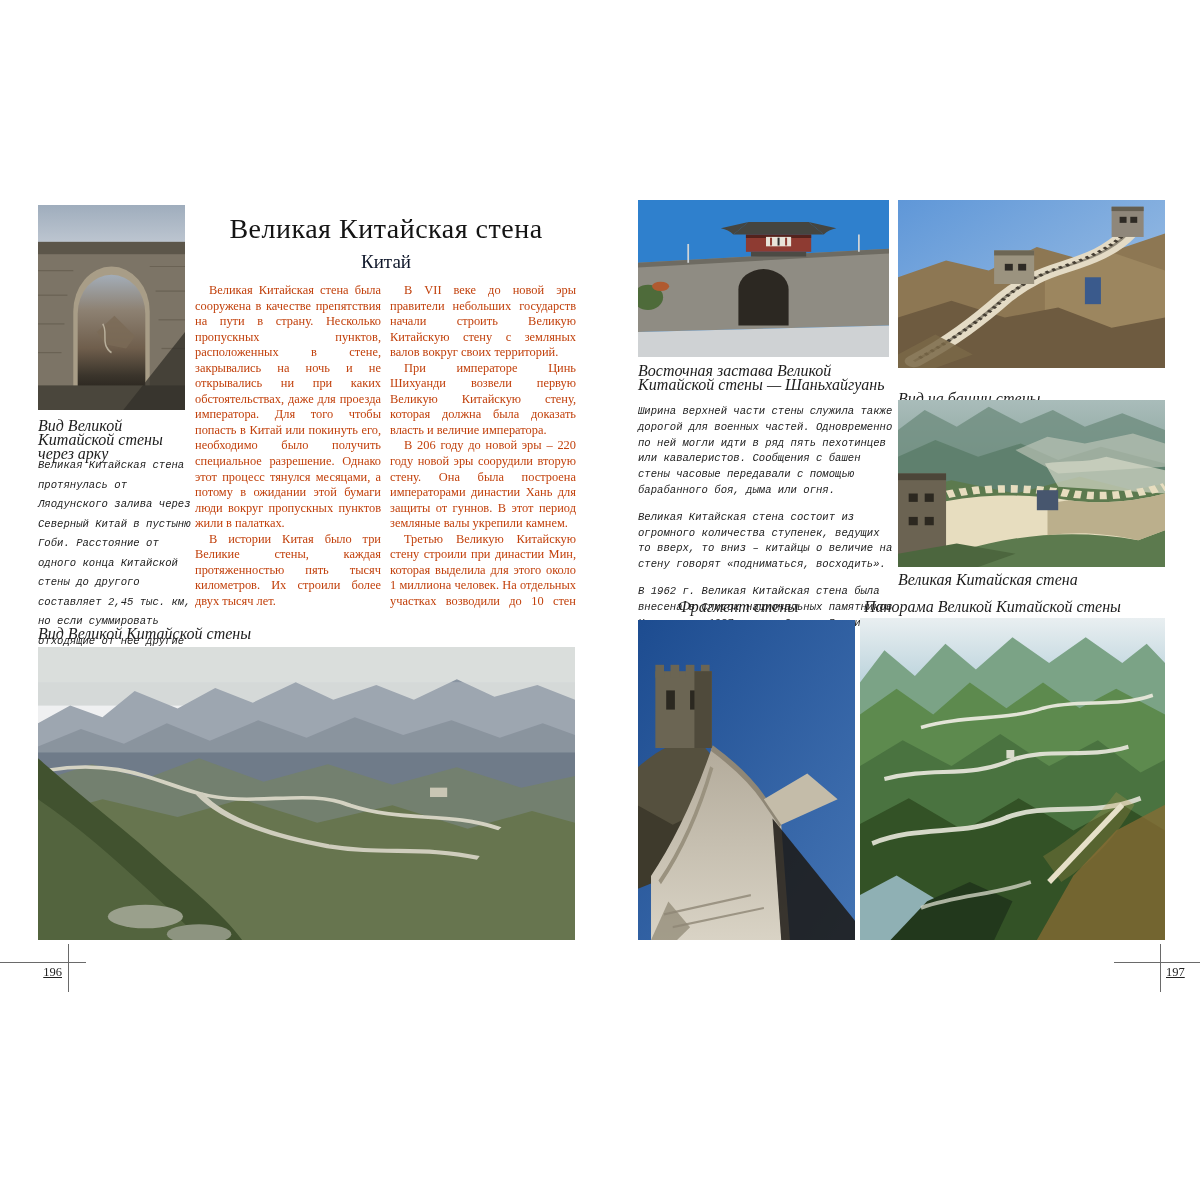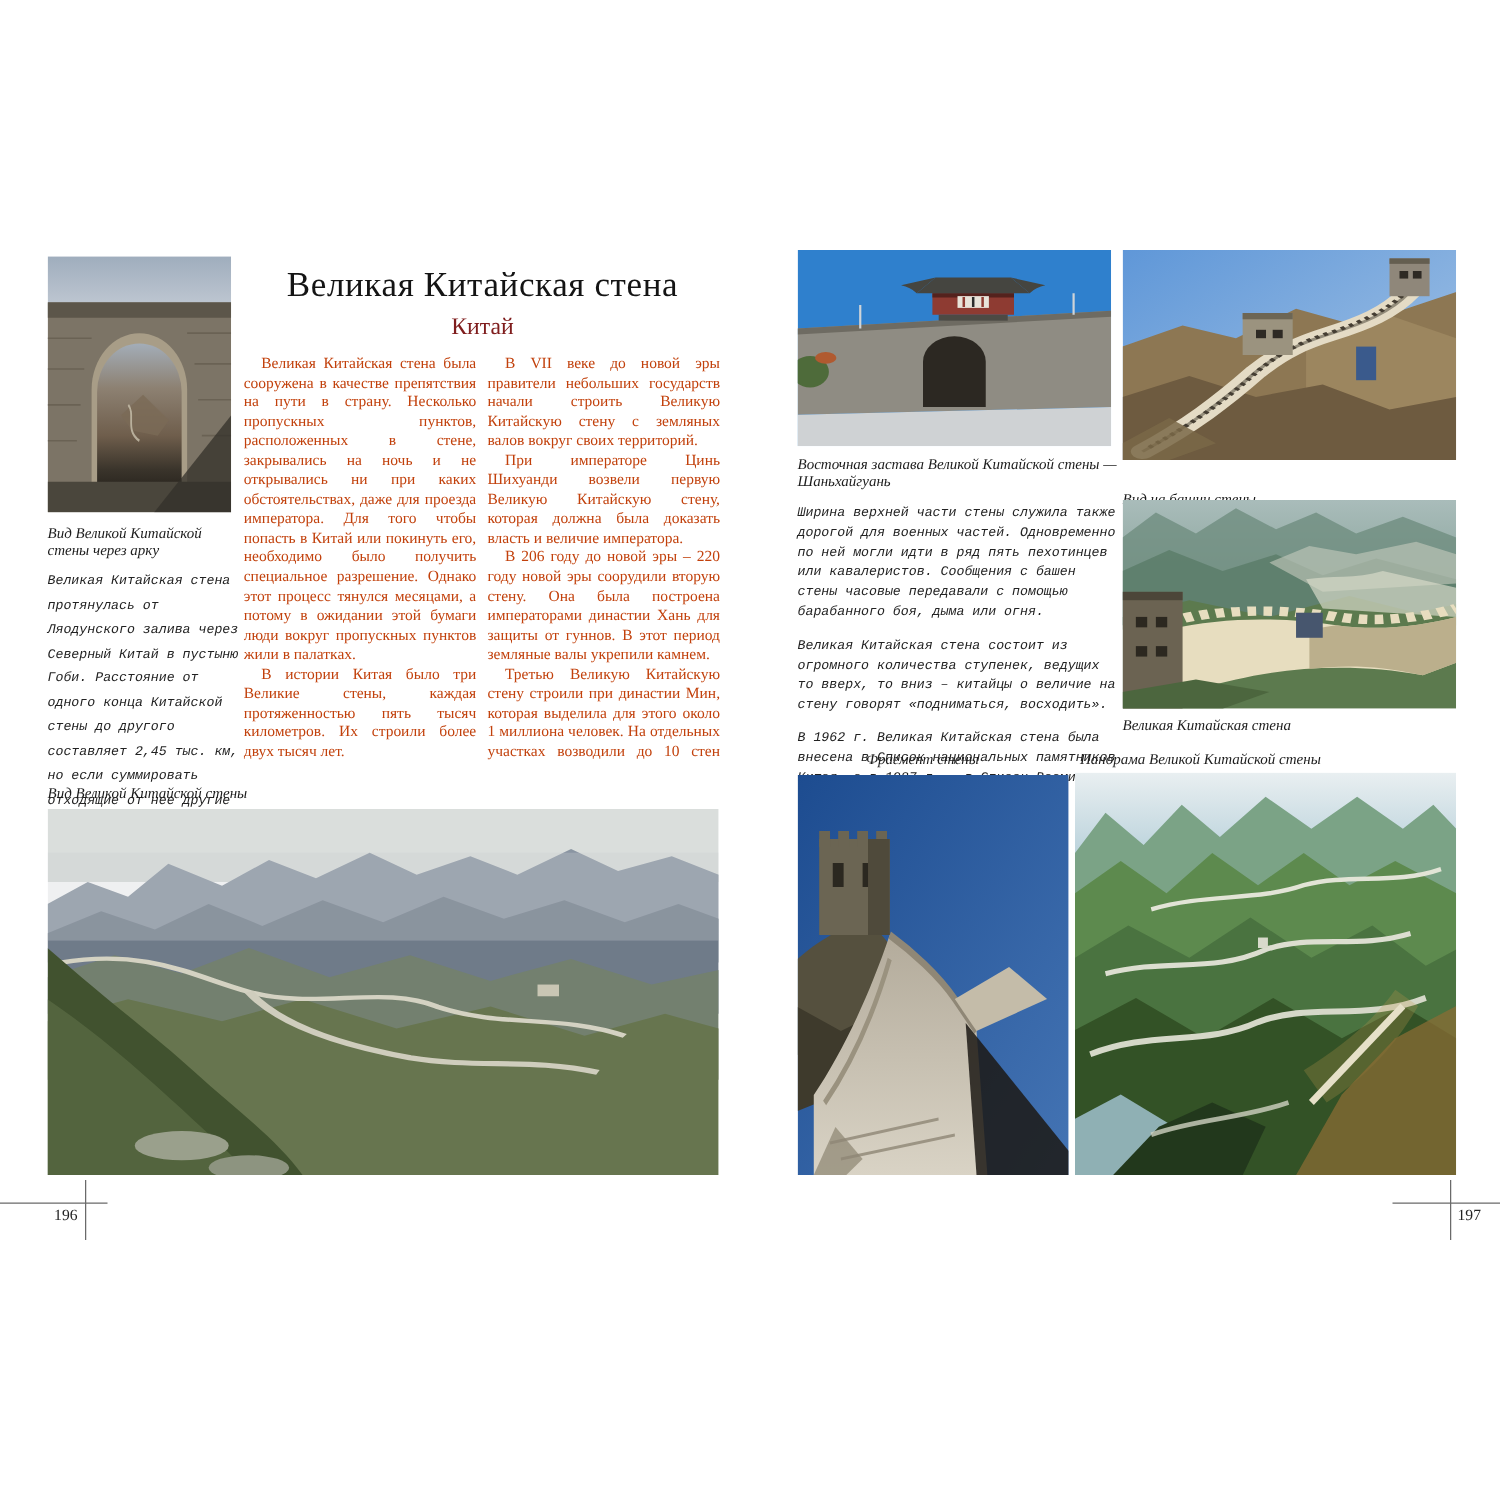--- a/index.html
+++ b/index.html
@@ -11,42 +11,42 @@
   
   figure.photo{margin:0;position:absolute;overflow:hidden;}
   figure.photo svg{display:block;width:100%;height:100%;}
   
   .page-title{
     left:195px;top:213px;width:382px;text-align:center;
     font-size:28px;letter-spacing:.5px;color:#141414;
   }
   .page-subtitle{
     left:195px;top:251px;width:382px;text-align:center;
-    font-size:19px;color:#7f1d1d;
+    font-size:19px;color:#0f172a;
   }
   .body-columns{
     left:195px;top:283px;width:381px;height:341px;
     column-count:2;column-gap:9px;column-fill:auto;
     font-size:12.4px;line-height:15.55px;text-align:justify;
     hyphens:auto;overflow:hidden;color:#c2410c;
   }
   .body-columns p{margin:0;text-indent:14px;}
   .caption{
-    font-style:italic;font-size:12px;line-height:14px;color:#1c1c1c;
+    font-style:italic;font-size:16px;line-height:14px;color:#1c1c1c;
     font-family:"Liberation Serif",serif;
   }
   .note{
     font-family:Liberation Mono, monospace;font-style:italic;
     font-size:10.6px;color:#222;
   }
   .note-left{line-height:19.5px;}
   .notes-right p{margin:0 0 11px 0;line-height:15.8px;}
   
   .cropline{background:#6a6a6a;}
-  .pagenum{font-size:12.5px;color:#222;font-family:"Liberation Serif",serif;}
+  .pagenum{font-size:12.5px;color:#222;font-family:"Liberation Serif",serif;text-decoration:underline;}
 </style>
 </head>
 <body>
 
 <figure class="photo" style="left:38px;top:205px;width:147px;height:205px;">
   <svg viewBox="0 0 100 100" preserveAspectRatio="none">
     <defs>
       <linearGradient id="archSky" x1="0" y1="0" x2="0" y2="1">
         <stop offset="0" stop-color="#9fadbd"></stop>
           <stop offset="1" stop-color="#c6cdd6"></stop>

